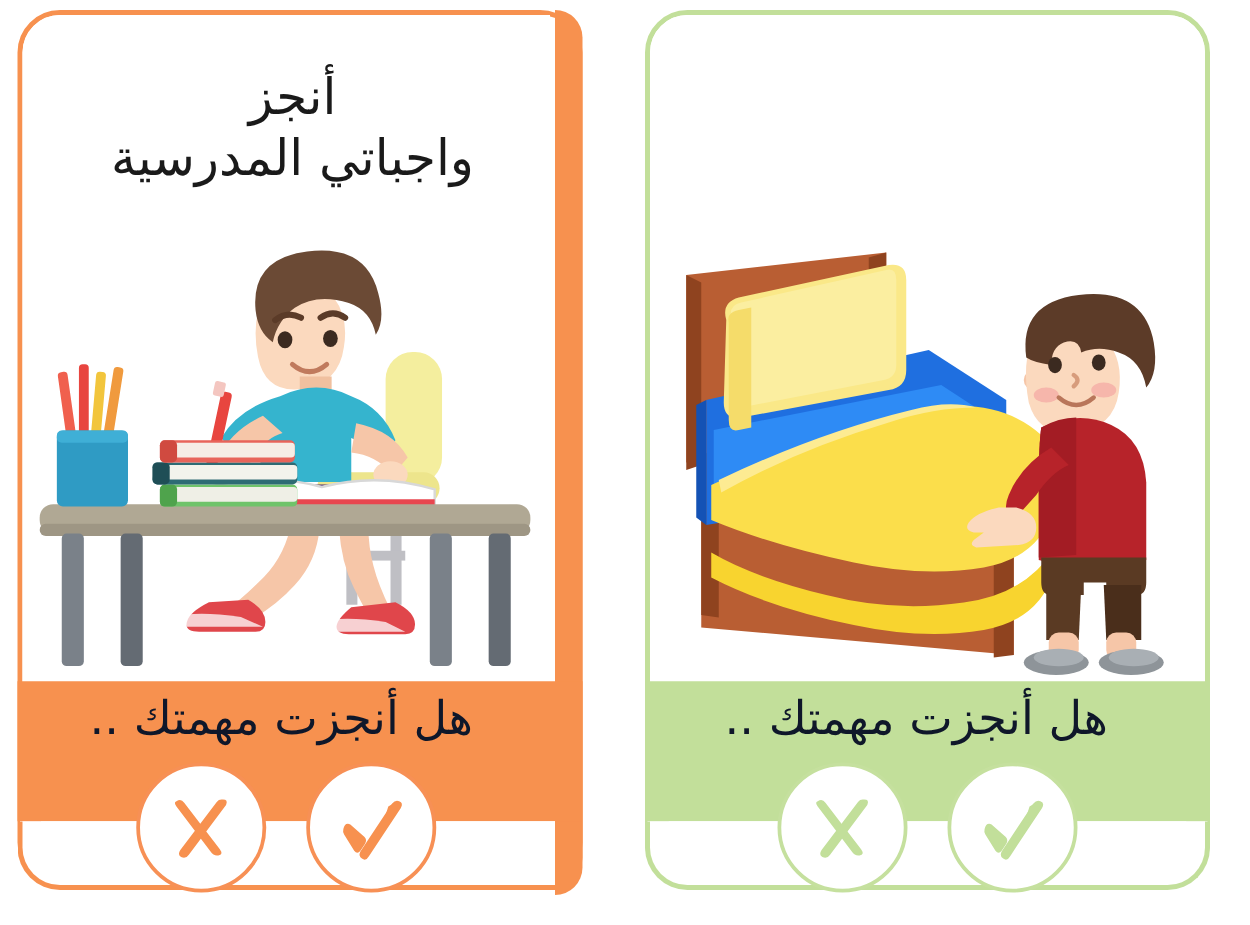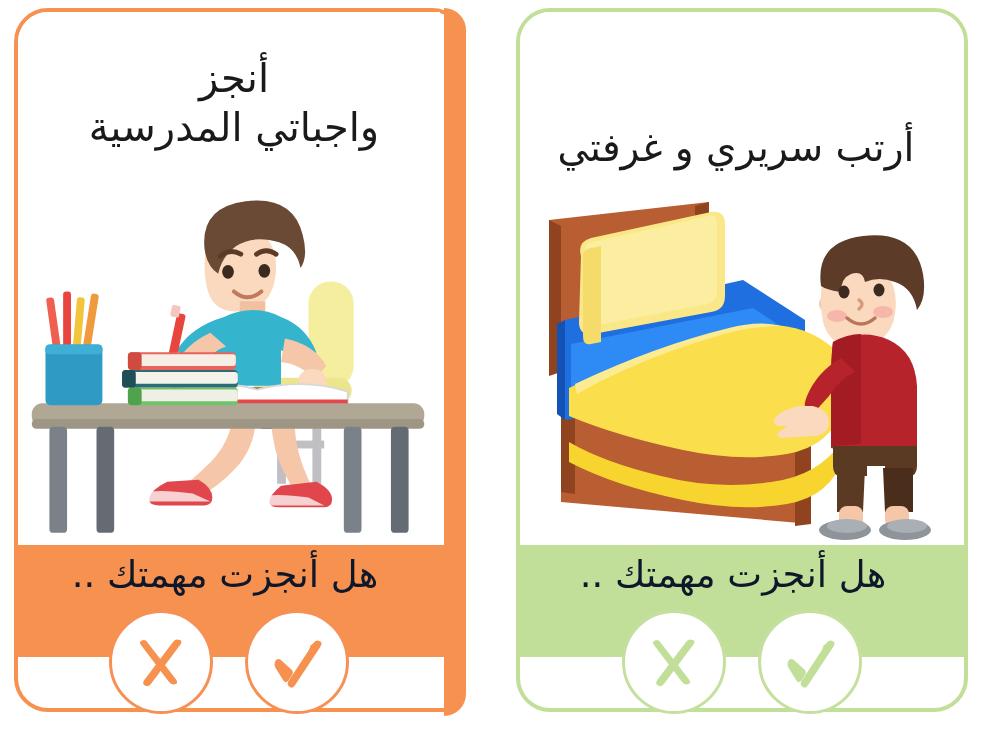--- a/index.html
+++ b/index.html
@@ -283,21 +283,20 @@
           <path d="M86 16 q6 2 2 9 l-41 62 q-4 7 -9 3 q-5 -3 -2 -9 l41 -62 q4 -5 9 -3 z" fill="#F7914F"></path>
           <path d="M80 18 q8 0 3 8 l-12 17 q-3 3 -5 -1 l6 -19 z" fill="#F7914F"></path>
         </svg>
       </div>
     </div>
   </div>
 
   <div class="card right">
     <div class="inner-panel"></div>
 
-    <div class="title">أرتب سريري و غرفتي</div>
 
     <div class="art">
       <svg viewBox="0 0 430 350" xmlns="http://www.w3.org/2000/svg">
 
         <path d="M22 28 l160 -18 l0 150 l-160 18 z" fill="#B95E33"></path>
         <path d="M22 28 l12 6 l0 146 l-12 4 z" fill="#8F431F"></path>
         <path d="M168 14 l14 -4 l0 150 l-14 4 z" fill="#8F431F"></path>
 
         <path d="M34 170 l250 34 l0 128 l-250 -22 z" fill="#B95E33"></path>
         <path d="M34 170 l14 2 l0 130 l-14 -2 z" fill="#8F431F"></path>

